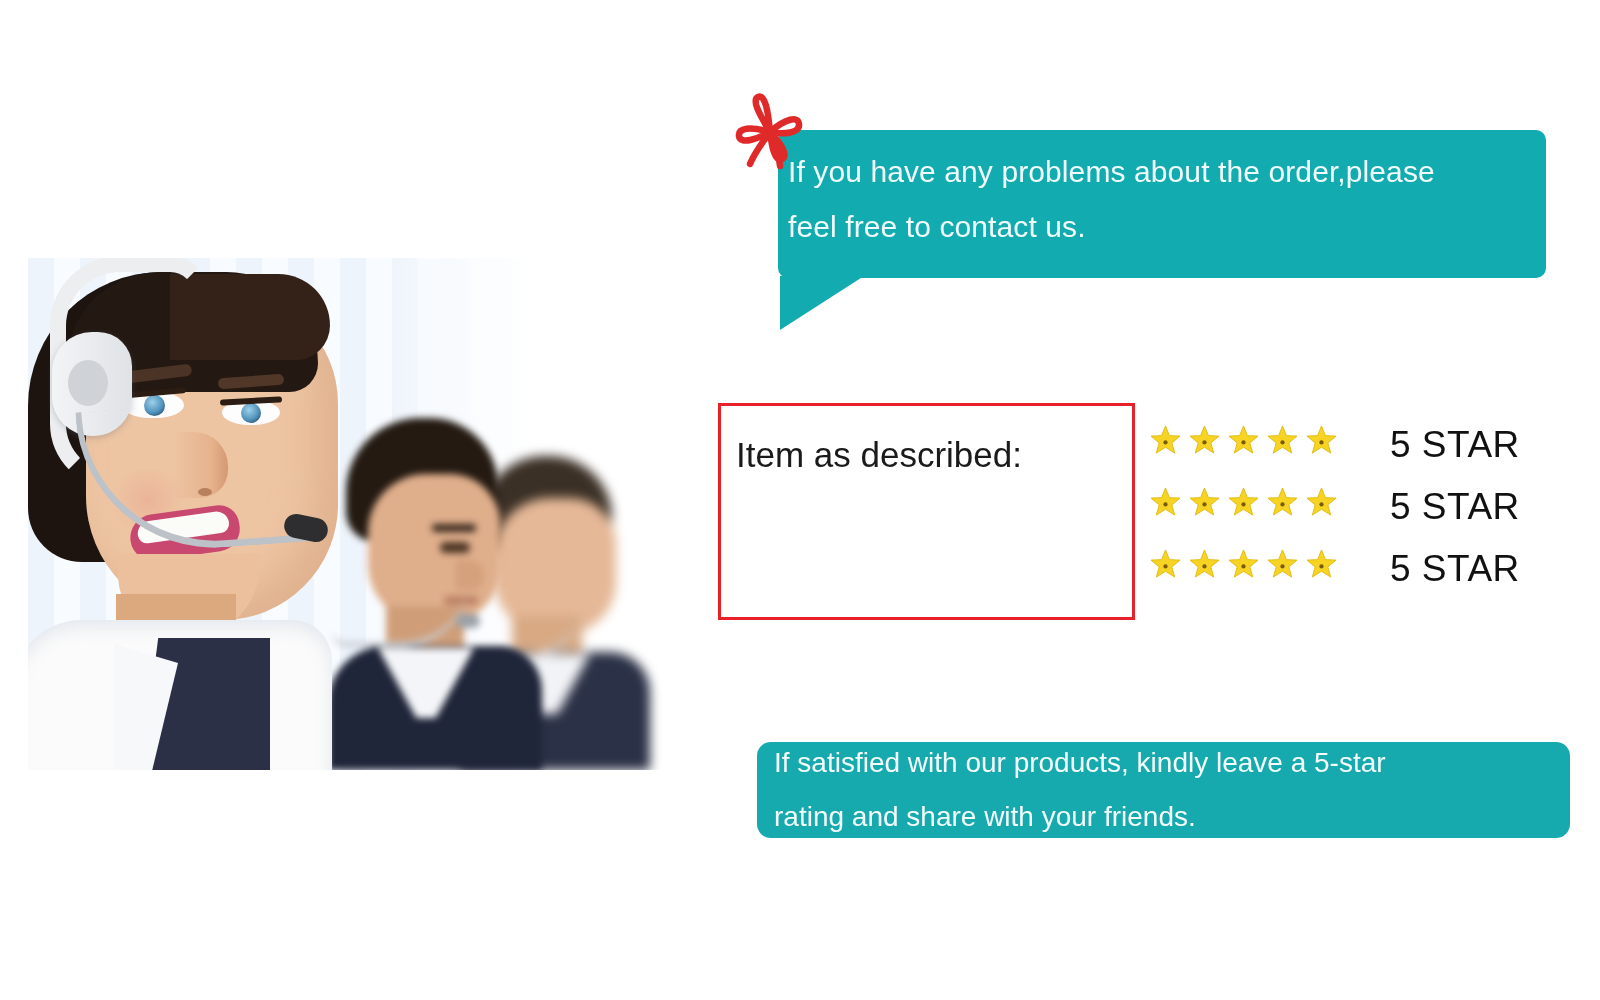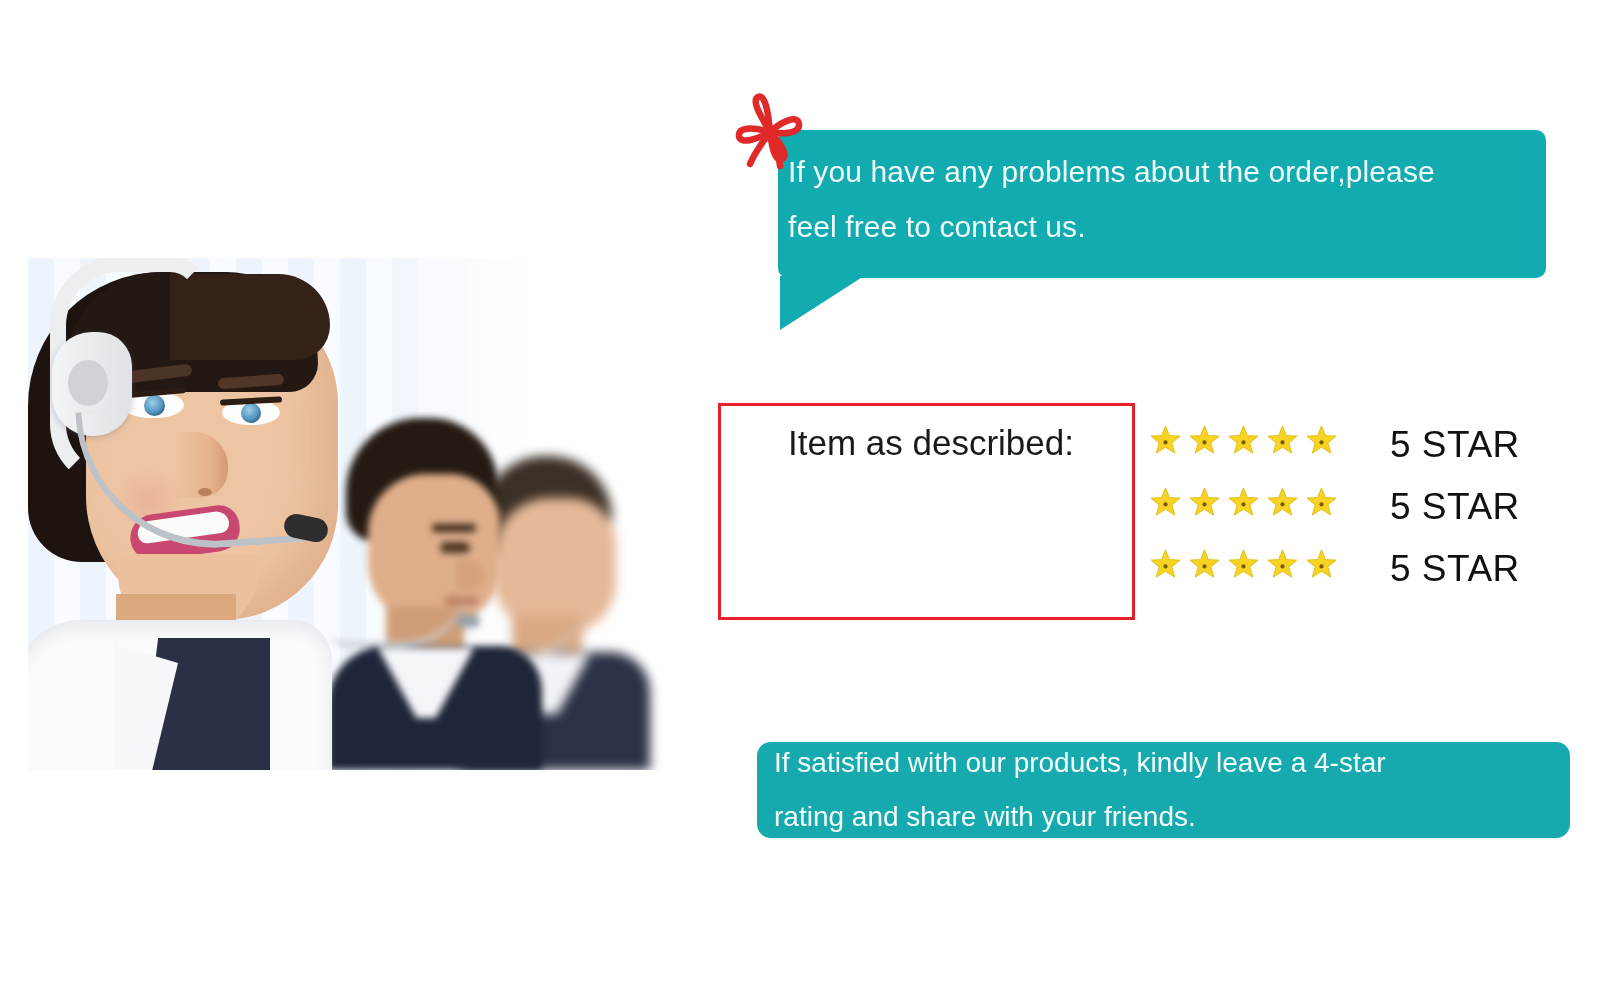--- a/index.html
+++ b/index.html
@@ -382,23 +382,22 @@
     top: 403px;
     width: 417px;
     height: 217px;
     border: 3px solid #e8202a;
     box-sizing: border-box;
     background: #ffffff;
   }
   .rating-labels {
     position: absolute;
     left: 736px;
-    top: 412px;
+    top: 424px;
     width: 390px;
-    text-align: center;
   }
   .rating-label {
     height: 62px;
     line-height: 62px;
     font-size: 35px;
     color: #1a1a1a;
     font-weight: 400;
     white-space: nowrap;
   }
   .rating-rows {
@@ -619,16 +618,16 @@
             <path d="M16 2 L20 12 L31 12.5 L22.5 19.5 L25.5 30 L16 24 L6.5 30 L9.5 19.5 L1 12.5 L12 12 Z" fill="#f7d423" stroke="#e2bb12" stroke-width="1"></path>
             <circle cx="16" cy="19" r="2.2" fill="#7a5c06"></circle>
           </svg>
       </div>
       <div class="star-value">5 STAR</div>
     </div>
 
   </div>
 
   <div class="bubble-bottom"></div>
-  <div class="bubble-bottom-text">If satisfied with our products, kindly leave a 4-star
+  <div class="bubble-bottom-text">If satisfied with our products, kindly leave a 5-star
 rating and share with your friends.</div>
 
 </div>
 
 </body></html>

